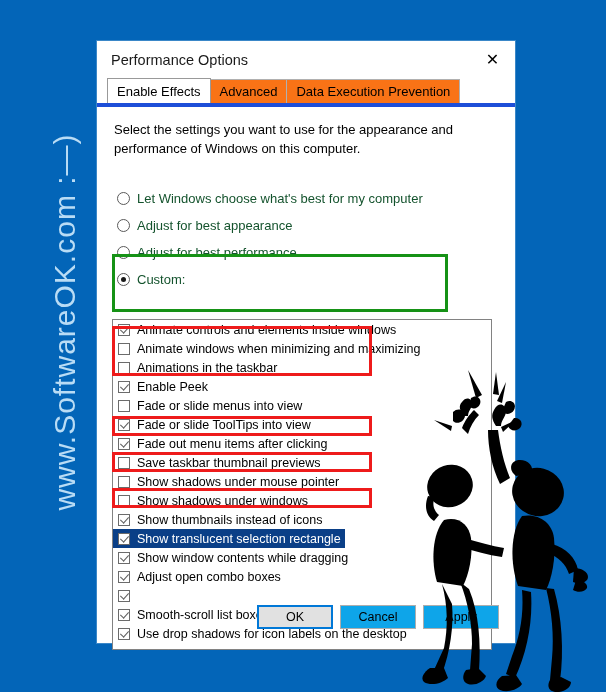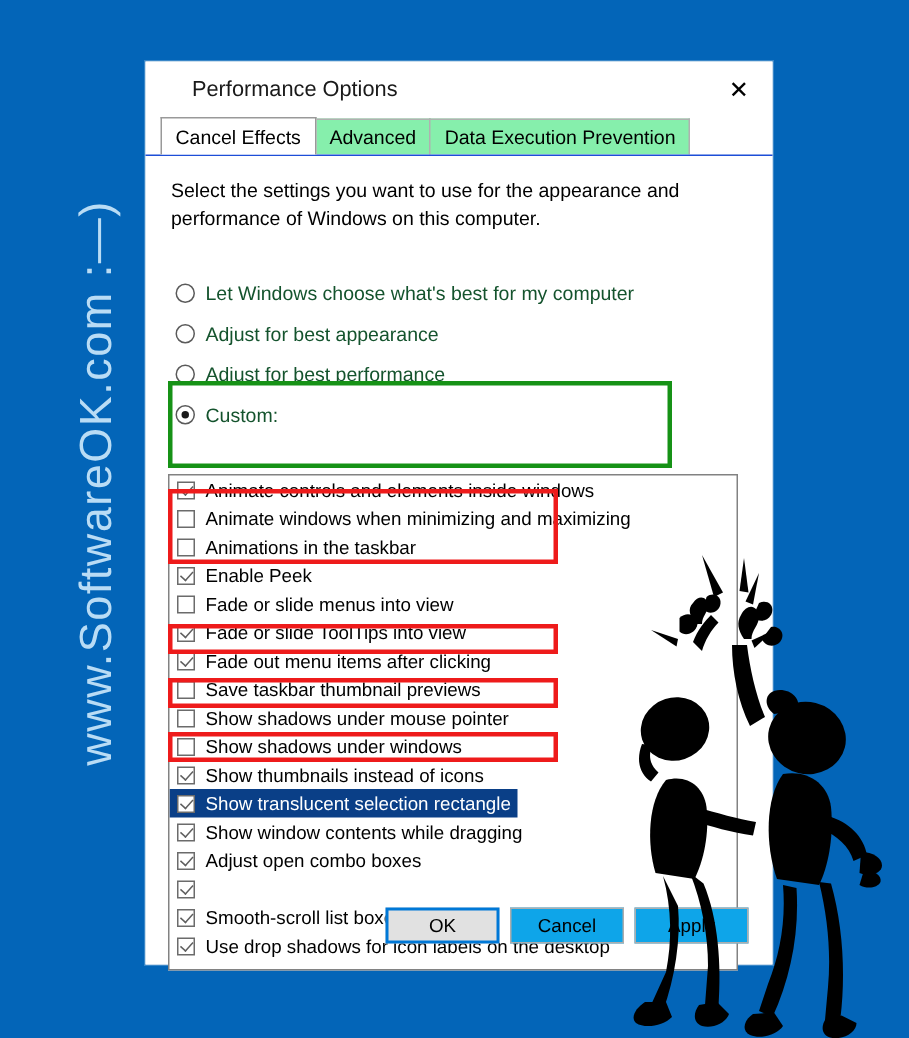--- a/index.html
+++ b/index.html
@@ -40,21 +40,21 @@
     background: #f0f0ef;
     border: 1px solid #3a87c8;
     display: flex;
     flex-direction: column;
   }
   #titlebar {
     height: 37px;
     background: #ffffff;
     display: flex;
     align-items: center;
-    padding-left: 31px;
+    padding-left: 14px;
     position: relative;
     flex: none;
   }
   #title-text { font-size: 14.5px; color: #1a1a1a; }
   #close-btn {
     position: absolute;
     right: 0; top: 0;
     width: 45px; height: 37px;
     display: flex; align-items: center; justify-content: center;
     font-size: 16px; color: #000;
@@ -71,37 +71,37 @@
     flex: none;
     position: relative;
   }
   .tab {
     height: 24px;
     padding: 0 9px;
     display: flex; align-items: center;
     font-size: 13px; color: #000;
     border: 1px solid #b0b0b0;
     border-bottom: none;
-    background: #86efac;
+    background: #f97316;
     margin-right: -1px;
     cursor: pointer;
     position: relative;
   }
   .tab.active {
     background: #ffffff;
     border-color: #999;
     z-index: 3;
     height: 25px;
     font-weight: normal;
   }
 
   
   #panel {
     background: #ffffff;
-    border-top: 1px solid #1d4ed8;
+    border-top: 4px solid #1d4ed8;
     margin: 0;
     flex: 1;
     position: relative;
     padding: 4px;
   }
   #desc {
     position: absolute;
     left: 17px; top: 14px;
     width: 345px;
     font-size: 13px; color: #000;
@@ -226,21 +226,21 @@
 <div id="watermark">www.SoftwareOK.com  :—)</div>
 
 <div id="dialog">
 
   <div id="titlebar">
     <span id="title-text">Performance Options</span>
     <div id="close-btn">✕</div>
   </div>
 
   <div id="tabstrip">
-      <div class="tab active">Cancel Effects</div>
+      <div class="tab active">Enable Effects</div>
       <div class="tab">Advanced</div>
       <div class="tab">Data Execution Prevention</div>
     </div>
 
   <div id="panel">
 
     <div id="desc">Select the settings you want to use for the appearance and performance of Windows on this computer.</div>
 
     <div id="radios">
         <div class="radio-row">

